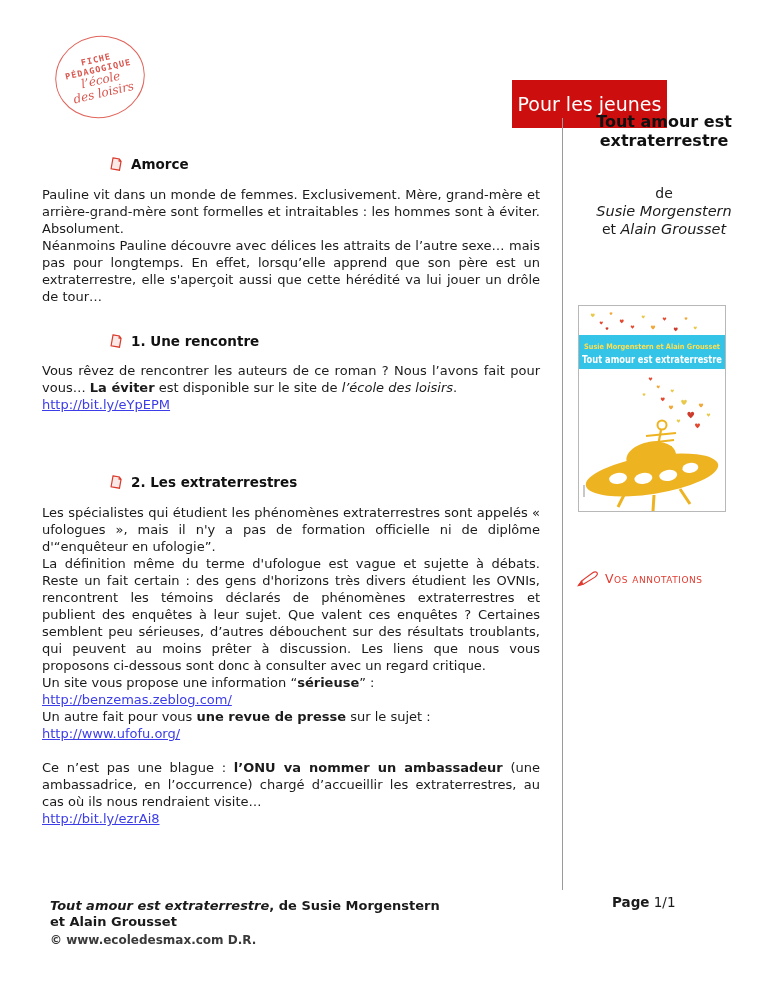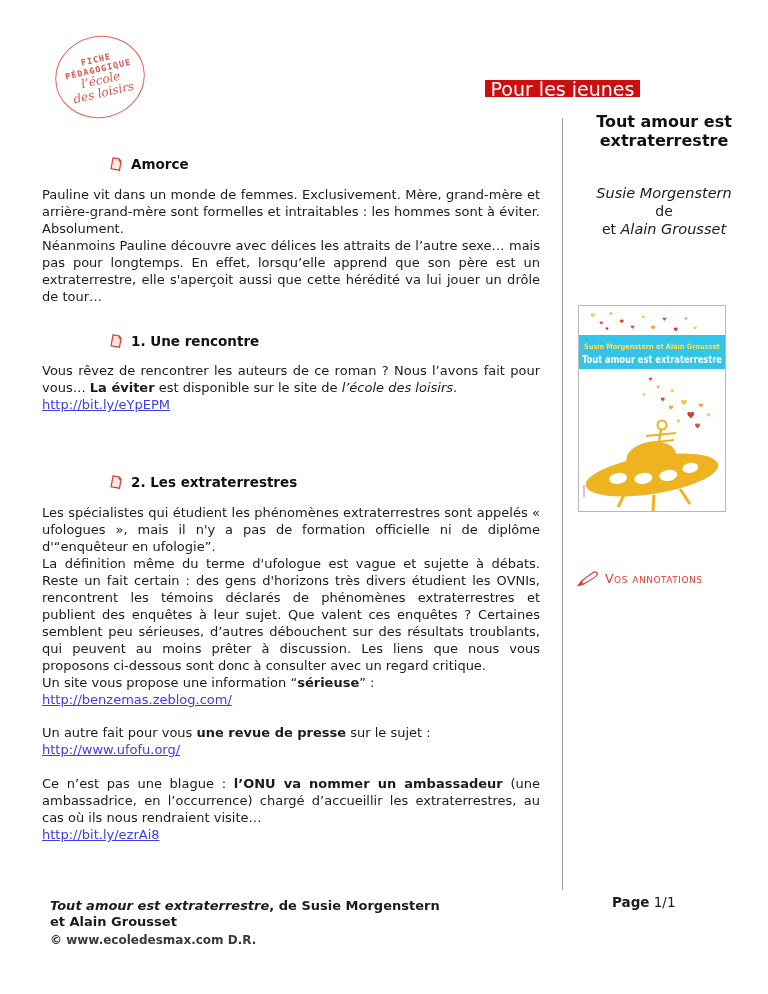--- a/index.html
+++ b/index.html
@@ -8,21 +8,21 @@
 
   
   .stamp{position:absolute;left:55px;top:36px;width:88px;height:80px;border:1.5px solid #e0655c;
          border-radius:50%;transform:rotate(-13deg);display:flex;flex-direction:column;
          align-items:center;justify-content:center;color:#d9544c;background:#fff;}
   .stamp-top{font-family:"DejaVu Sans Mono",monospace;font-weight:bold;font-size:8.5px;
              letter-spacing:1px;line-height:10px;}
   .stamp-script{font-family:"DejaVu Serif",serif;font-style:italic;font-size:12px;line-height:13px;}
 
   
-  .banner{position:absolute;left:485px;top:80px;width:155px;height:17px;background:#cc0e0e;
+  .banner{position:absolute;left:512px;top:80px;width:155px;height:48px;background:#cc0e0e;
           color:#ffffff;font-size:19px;display:flex;align-items:center;justify-content:center;}
 
   
   .divider{position:absolute;left:562px;top:118px;width:1px;height:772px;background:#9a9a9a;}
 
   
   .book-title{position:absolute;left:565px;top:112px;width:198px;text-align:center;
               font-weight:bold;font-size:16px;line-height:19px;color:#111;}
   .byline{position:absolute;left:565px;top:184px;width:198px;text-align:center;
           font-size:14px;line-height:18px;}
@@ -30,21 +30,21 @@
   .cover{position:absolute;left:578px;top:305px;width:148px;height:194px;}
   .annotations{position:absolute;left:576px;top:570px;display:flex;align-items:center;gap:5px;text-align:right;}
   .annotations-text{font-variant:small-caps;color:#e23b30;font-size:12.5px;letter-spacing:.5px;}
 
   
   .content{position:absolute;left:42px;top:155px;width:498px;}
   .heading{display:flex;align-items:center;gap:7px;margin-left:66px;font-weight:bold;
            font-size:13.5px;height:18px;color:#111;}
   .para{margin:0;font-size:13px;line-height:17px;text-align:justify;}
   .mt7{}.mt12{margin-top:12px}.mt13{margin-top:13px}
-  .mt16{margin-top:16px}.mt17{margin-top:17px}.mt27{margin-top:27px}.mt60{margin-top:60px}
+  .mt16{}.mt17{margin-top:17px}.mt27{margin-top:27px}.mt60{margin-top:60px}
   a.link{color:#3c3ce8;text-decoration:underline;cursor:pointer;}
 
   
   .footer{position:absolute;left:50px;top:898px;width:500px;text-align:left;
           font-size:13px;line-height:16px;font-weight:bold;}
   .copyright{font-size:12px;margin-top:2px;color:#3a3a3a;}
   .page-num{position:absolute;left:612px;top:894px;font-size:13.5px;}
 </style>
 </head>
 <body>
@@ -61,22 +61,22 @@
   <div class="banner">Pour les jeunes</div>
 
   <div class="divider"></div>
 
   <div class="book-title">
     <div>Tout amour est</div>
     <div>extraterrestre</div>
   </div>
 
   <div class="byline">
+    <div>de</div>
     <div><i>Susie Morgenstern</i></div>
-    <div>de</div>
     <div><span>et</span> <i>Alain Grousset</i></div>
   </div>
 
   <div class="cover">
     <svg width="148" height="207" viewBox="0 0 148 207">
       <defs>
         <path id="hp" d="M5 2.8 C5 1 7 0.2 8.2 1.6 C9.4 3 8 5.2 5 7.6 C2 5.2 0.6 3 1.8 1.6 C3 0.2 5 1 5 2.8 Z"></path>
       </defs>
       <rect x="0.5" y="0.5" width="147" height="206" fill="#ffffff" stroke="#b8b8b8"></rect>
 

